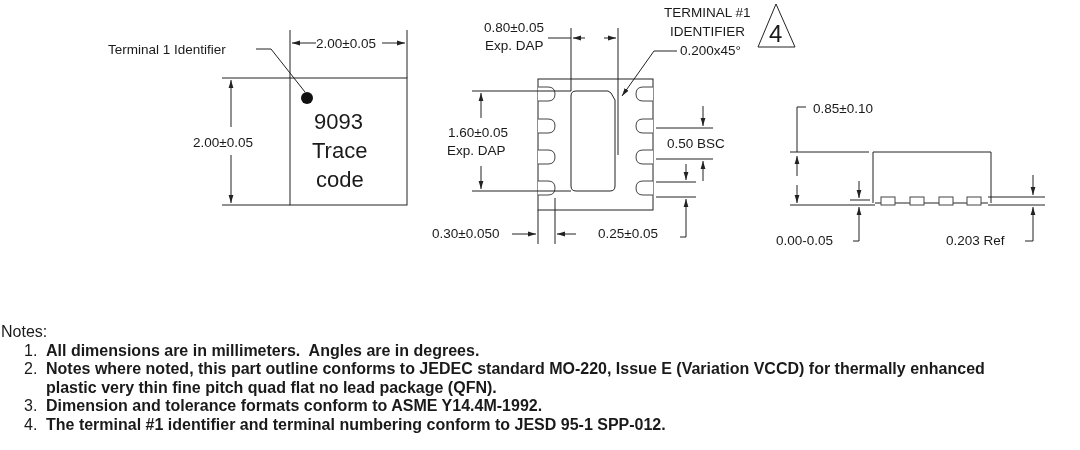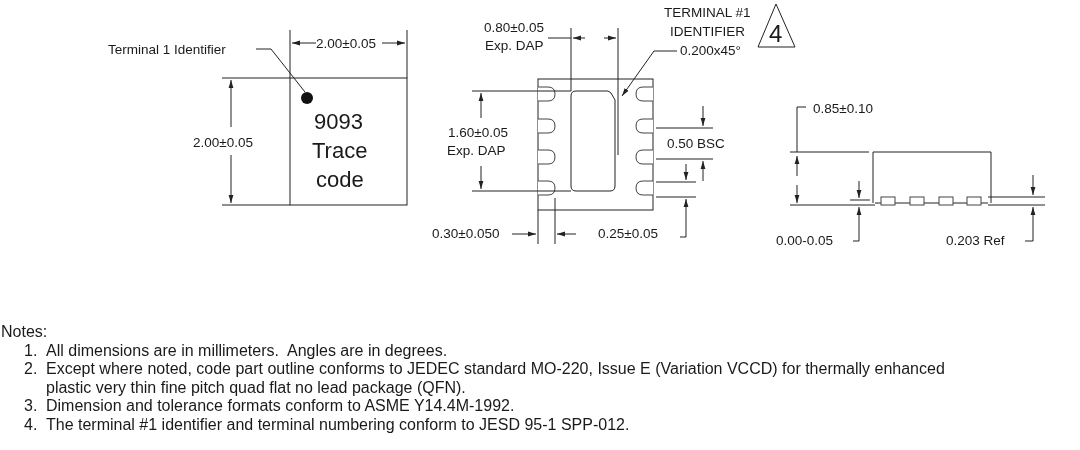--- a/index.html
+++ b/index.html
@@ -9,21 +9,21 @@
   .lbl { font-family: "Liberation Sans", sans-serif; font-size: 13.5px; fill: #1a1a1a; }
   .big { font-family: "Liberation Sans", sans-serif; font-size: 22px; fill: #1a1a1a; }
   .tri { font-family: "Liberation Sans", sans-serif; font-size: 24px; fill: #1a1a1a; }
   .ln { stroke: #222; stroke-width: 1; fill: none; }
   .pad { stroke: #444; stroke-width: 1; fill: #fff; }
   #notes { position: absolute; left: 0; top: 323px; width: 1080px;
            font-family: "Liberation Sans", sans-serif; font-size: 16px; line-height: 18.6px; color: #1a1a1a; }
   #notes .title { padding-left: 1px; }
   #notes .item { padding-left: 24px; display: flex; }
   #notes .num { width: 22px; flex: none; }
-  #notes .txt { flex: 1; white-space: pre-wrap; }
+  #notes .txt { flex: 1; white-space: pre-wrap; font-weight: bold; }
 </style>
 </head>
 <body>
 
 <svg id="drawing" viewBox="0 0 1080 320" xmlns="http://www.w3.org/2000/svg">
   <defs>
     <marker id="ah" viewBox="0 0 10 10" refX="10" refY="5" markerWidth="8" markerHeight="8" orient="auto-start-reverse">
       <path d="M0,2 L10,5 L0,8 z" fill="#222"></path>
     </marker>
   </defs>
@@ -147,21 +147,21 @@
 </svg>
 
 <div id="notes">
   <div class="title">Notes:</div>
   <div class="item">
     <span class="num">1.</span>
     <span class="txt">All dimensions are in millimeters.  Angles are in degrees.</span>
   </div>
   <div class="item">
     <span class="num">2.</span>
-    <span class="txt">Except where noted, code part outline conforms to JEDEC standard MO-220, Issue E (Variation VCCD) for thermally enhanced
+    <span class="txt">Notes where noted, this part outline conforms to JEDEC standard MO-220, Issue E (Variation VCCD) for thermally enhanced
 plastic very thin fine pitch quad flat no lead package (QFN).</span>
   </div>
   <div class="item">
     <span class="num">3.</span>
     <span class="txt">Dimension and tolerance formats conform to ASME Y14.4M-1992.</span>
   </div>
   <div class="item">
     <span class="num">4.</span>
     <span class="txt">The terminal #1 identifier and terminal numbering conform to JESD 95-1 SPP-012.</span>
   </div>

